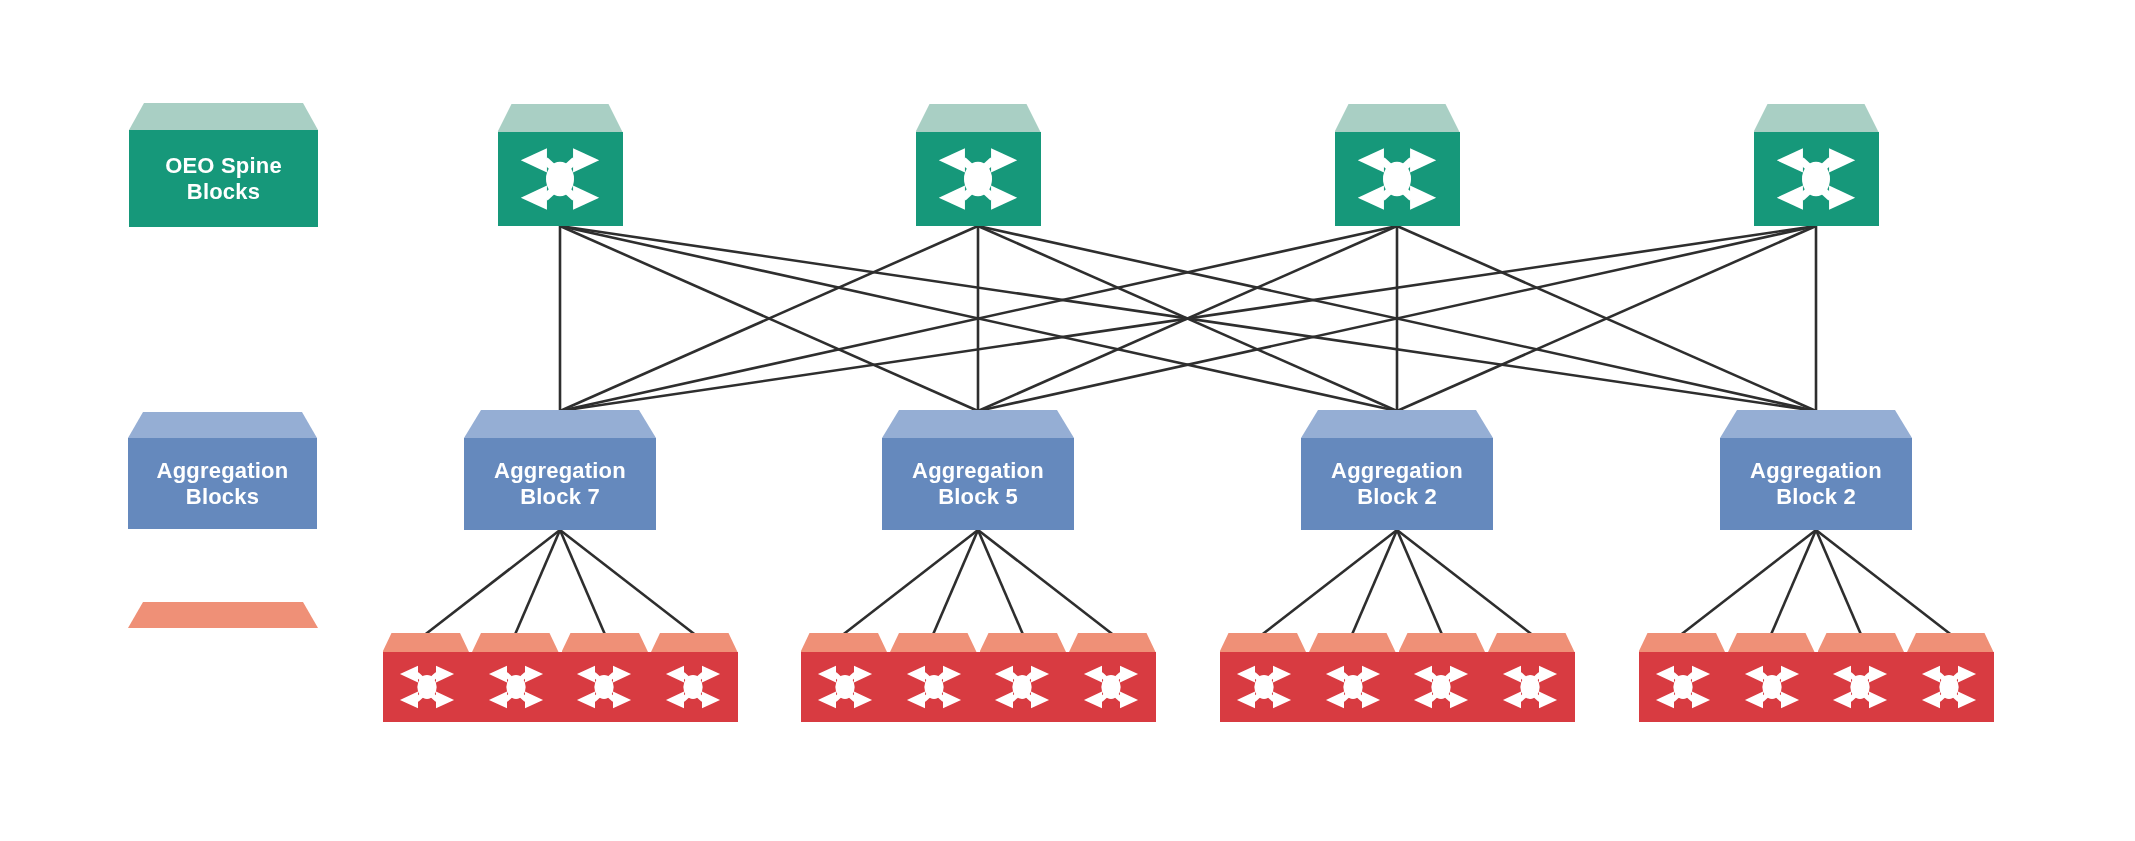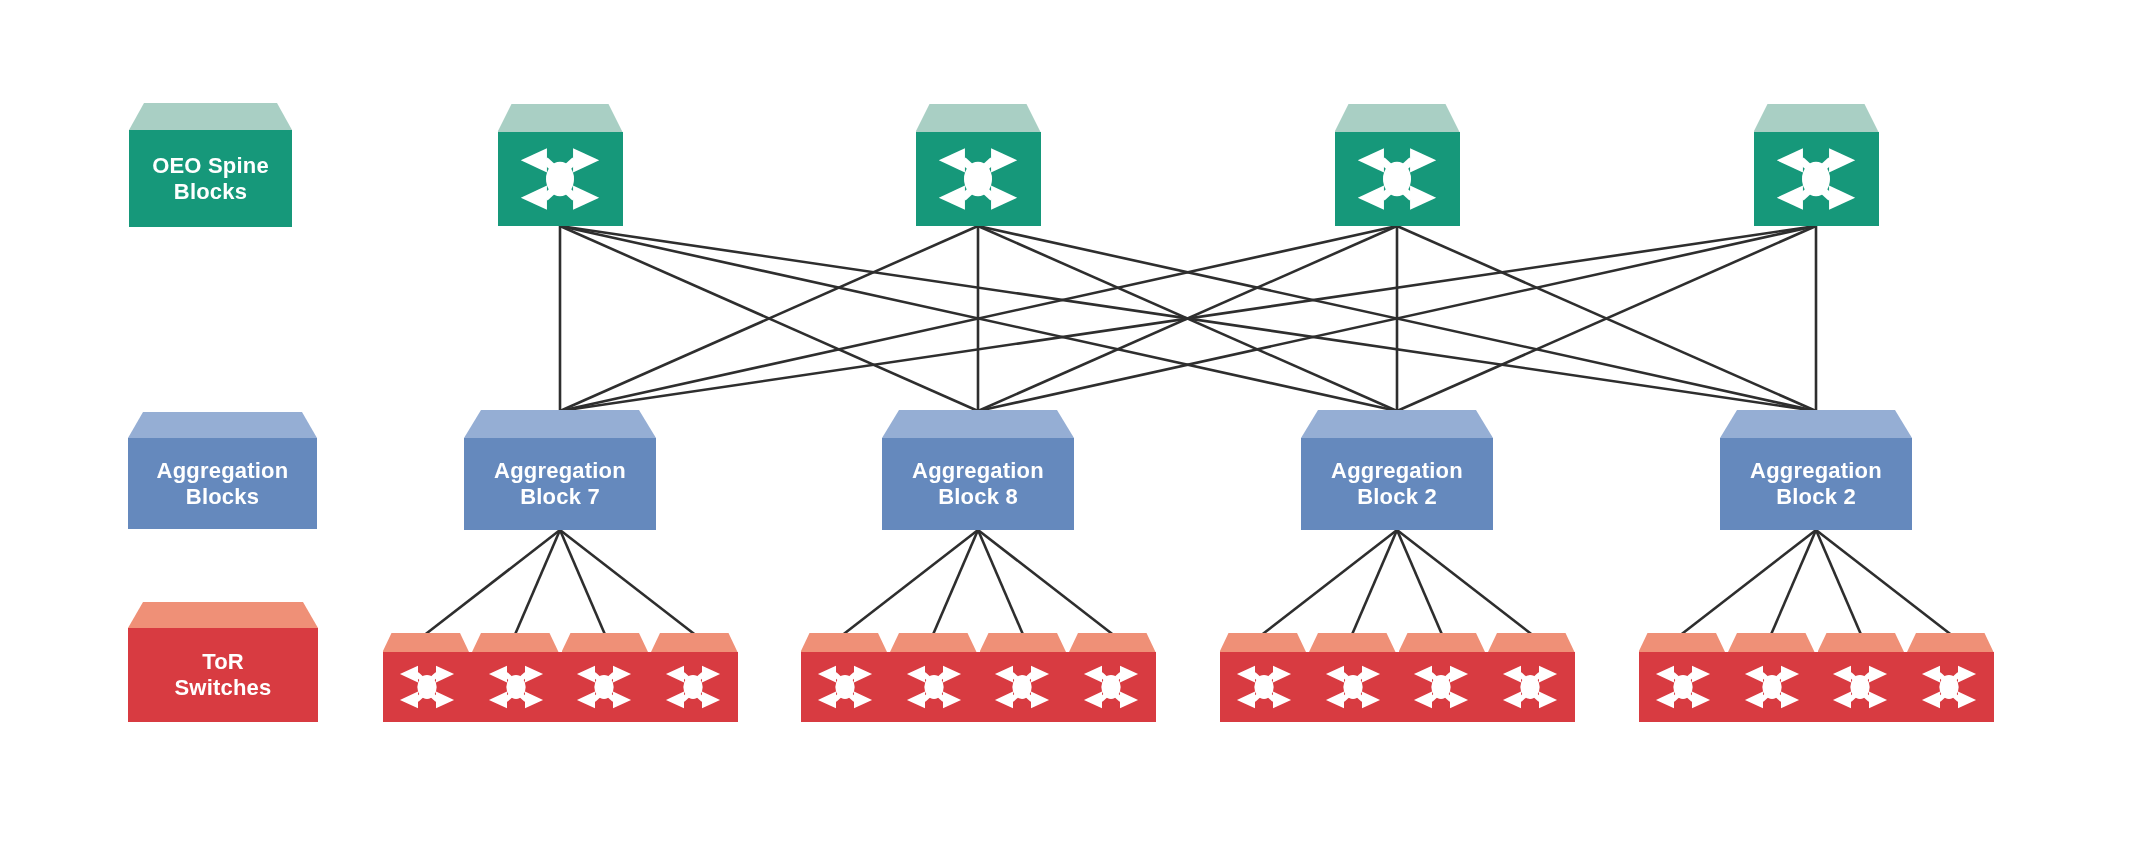--- a/index.html
+++ b/index.html
@@ -67,46 +67,40 @@
       <line x1="1397" y1="530" x2="1262.75" y2="634" stroke="#2e2e2e" stroke-width="2.6"></line>
       <line x1="1397" y1="530" x2="1352.25" y2="634" stroke="#2e2e2e" stroke-width="2.6"></line>
       <line x1="1397" y1="530" x2="1441.75" y2="634" stroke="#2e2e2e" stroke-width="2.6"></line>
       <line x1="1397" y1="530" x2="1531.25" y2="634" stroke="#2e2e2e" stroke-width="2.6"></line>
       <line x1="1816" y1="530" x2="1681.75" y2="634" stroke="#2e2e2e" stroke-width="2.6"></line>
       <line x1="1816" y1="530" x2="1771.25" y2="634" stroke="#2e2e2e" stroke-width="2.6"></line>
       <line x1="1816" y1="530" x2="1860.75" y2="634" stroke="#2e2e2e" stroke-width="2.6"></line>
       <line x1="1816" y1="530" x2="1950.25" y2="634" stroke="#2e2e2e" stroke-width="2.6"></line>
     </svg>
   <div id="legend-layer">
-      <div class="node" style="left: 129px; top: 103px; width: 163px;">
+      <div class="node" style="left: 129px; top: 103px; width: 189px;">
         <div class="cube-lid" style="height:27px;background:#a9cfc4;clip-path:polygon(15px 0, calc(100% - 15px) 0, 100% 100%, 0 100%);"></div>
         <div class="cube-front" style="height:97px;background:#16987a;">
           <div class="cube-label">
             <div>OEO Spine</div>
             <div>Blocks</div>
           </div>
         </div>
       </div>
       <div class="node" style="left: 128px; top: 412px; width: 189px;">
         <div class="cube-lid" style="height:26px;background:#95aed4;clip-path:polygon(15px 0, calc(100% - 15px) 0, 100% 100%, 0 100%);"></div>
         <div class="cube-front" style="height:91px;background:#6589bd;">
           <div class="cube-label">
             <div>Aggregation</div>
             <div>Blocks</div>
           </div>
         </div>
       </div>
       <div class="node" style="left: 128px; top: 602px; width: 190px;">
         <div class="cube-lid" style="height:26px;background:#ef9077;clip-path:polygon(15px 0, calc(100% - 15px) 0, 100% 100%, 0 100%);"></div>
-        <div class="cube-front" style="height:94px;background:#d83b41;">
-          <div class="cube-label">
-            <div>ToR</div>
-            <div>Switches</div>
-          </div>
-        </div>
       </div>
     </div>
   <div id="spine-layer">
       <div class="node" style="left: 497.5px; top: 104px; width: 125px;">
         <div class="cube-lid" style="height:28px;background:#a9cfc4;clip-path:polygon(14px 0, calc(100% - 14px) 0, 100% 100%, 0 100%);"></div>
         <div class="cube-front" style="height:94px;background:#16987a;">
           <svg viewBox="0 0 100 90" width="102" height="84">
             <ellipse cx="50" cy="45" rx="15" ry="18.5" fill="#fff"></ellipse>
             <g stroke="#fff" stroke-width="8">
               <line x1="46" y1="36" x2="34" y2="25"></line>
@@ -192,21 +186,21 @@
             <div>Aggregation</div>
             <div>Block 7</div>
           </div>
         </div>
       </div>
       <div class="node" style="left: 882px; top: 410px; width: 192px;">
         <div class="cube-lid" style="height:28px;background:#95aed4;clip-path:polygon(17px 0, calc(100% - 17px) 0, 100% 100%, 0 100%);"></div>
         <div class="cube-front" style="height:92px;background:#6589bd;">
           <div class="cube-label">
             <div>Aggregation</div>
-            <div>Block 8</div>
+            <div>Block 5</div>
           </div>
         </div>
       </div>
       <div class="node" style="left: 1301px; top: 410px; width: 192px;">
         <div class="cube-lid" style="height:28px;background:#95aed4;clip-path:polygon(17px 0, calc(100% - 17px) 0, 100% 100%, 0 100%);"></div>
         <div class="cube-front" style="height:92px;background:#6589bd;">
           <div class="cube-label">
             <div>Aggregation</div>
             <div>Block 2</div>
           </div>

